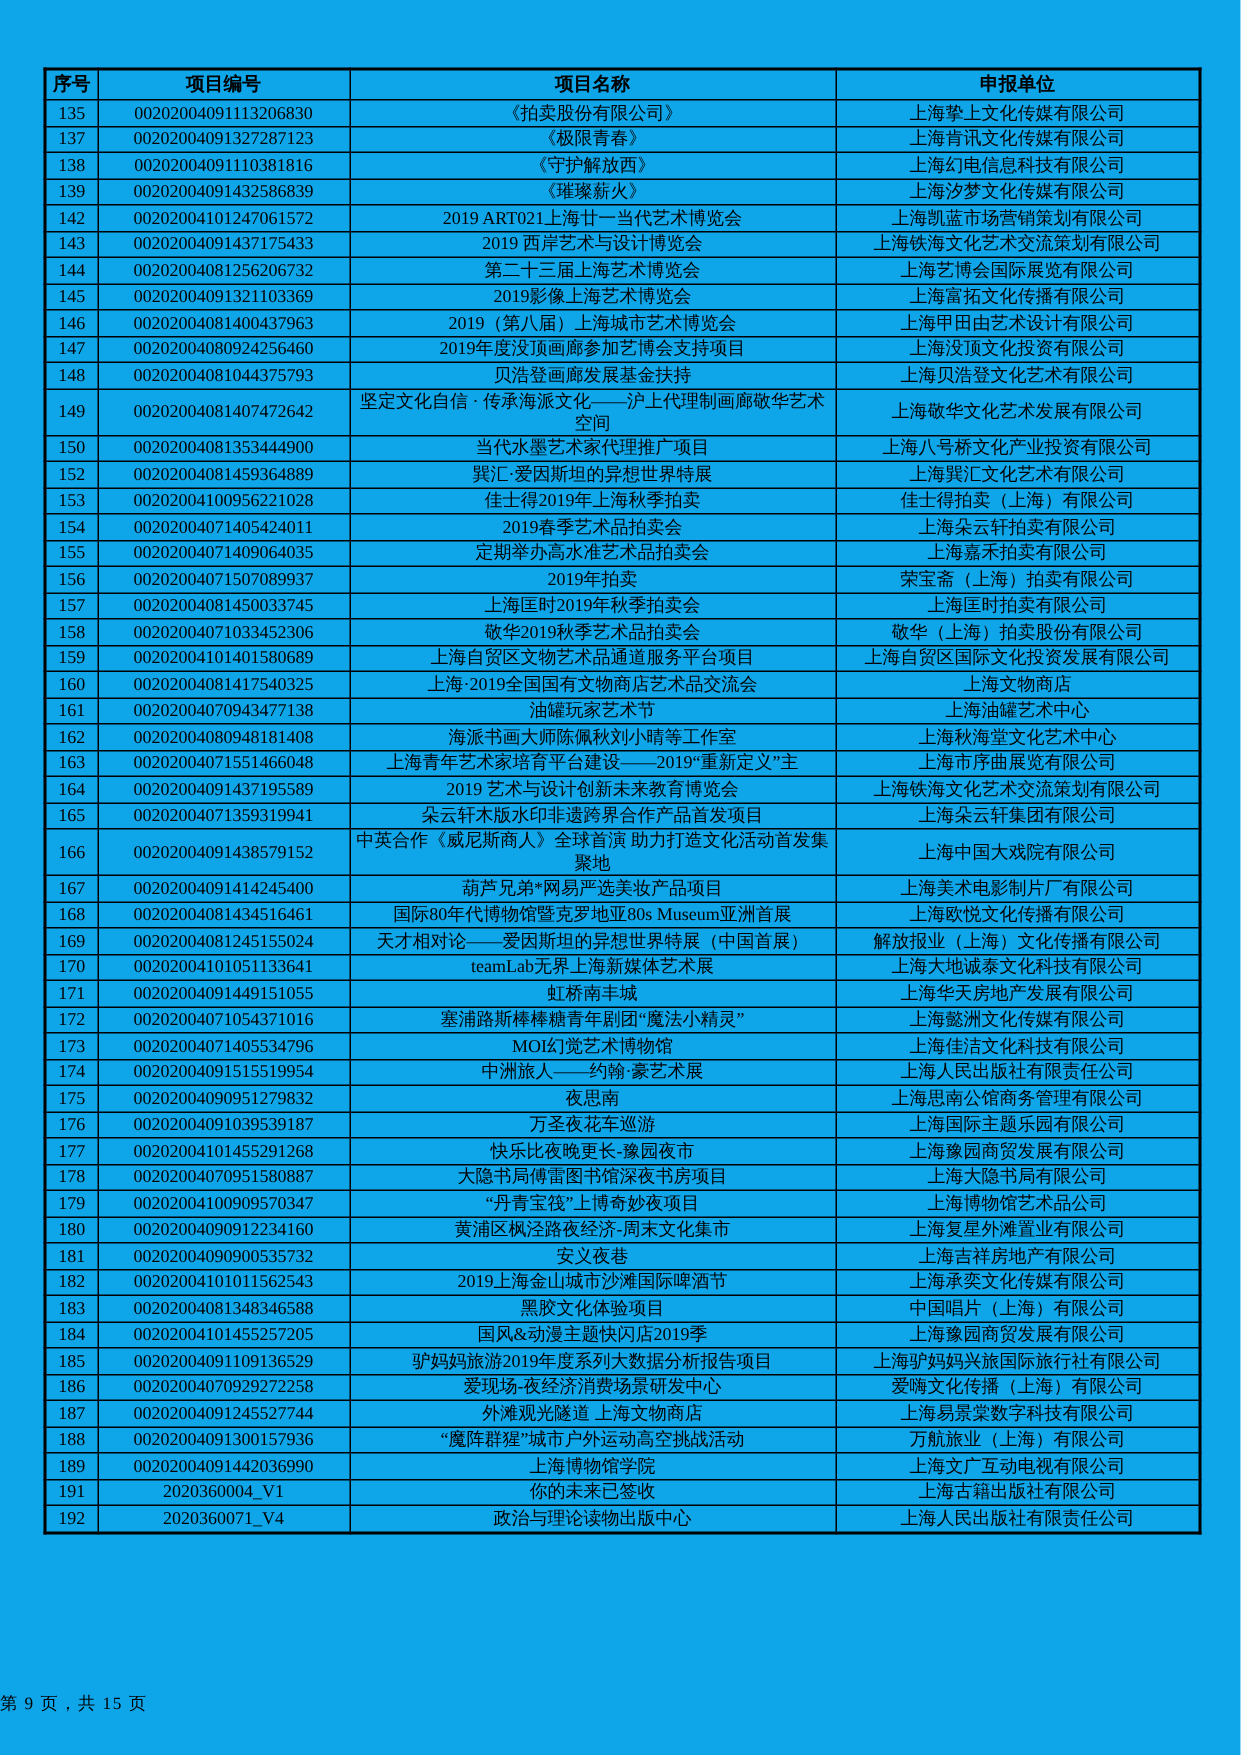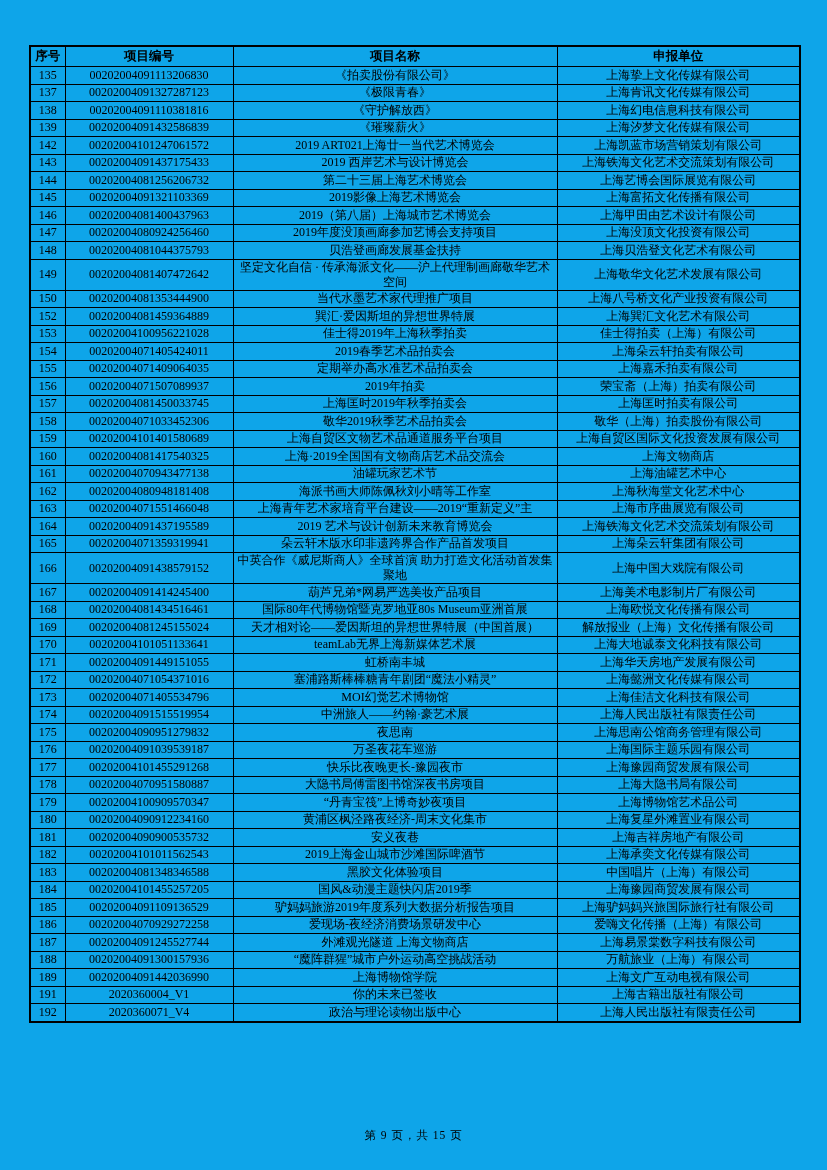--- a/index.html
+++ b/index.html
@@ -52,21 +52,20 @@
   }
   col.c-seq  { width: 35px;  }
   col.c-id   { width: 168px; }
   col.c-name { width: 324px; }
   col.c-org  { width: 243px; }
   .footer {
     position: absolute;
     top: 1128px;
     left: 0;
     width: 827px;
-    text-align: center;
     font-size: 11.5px;
     letter-spacing: 1px;
   }
 </style>
 </head>
 <body>
 
 <div class="page">
 
   <table class="project-table">

